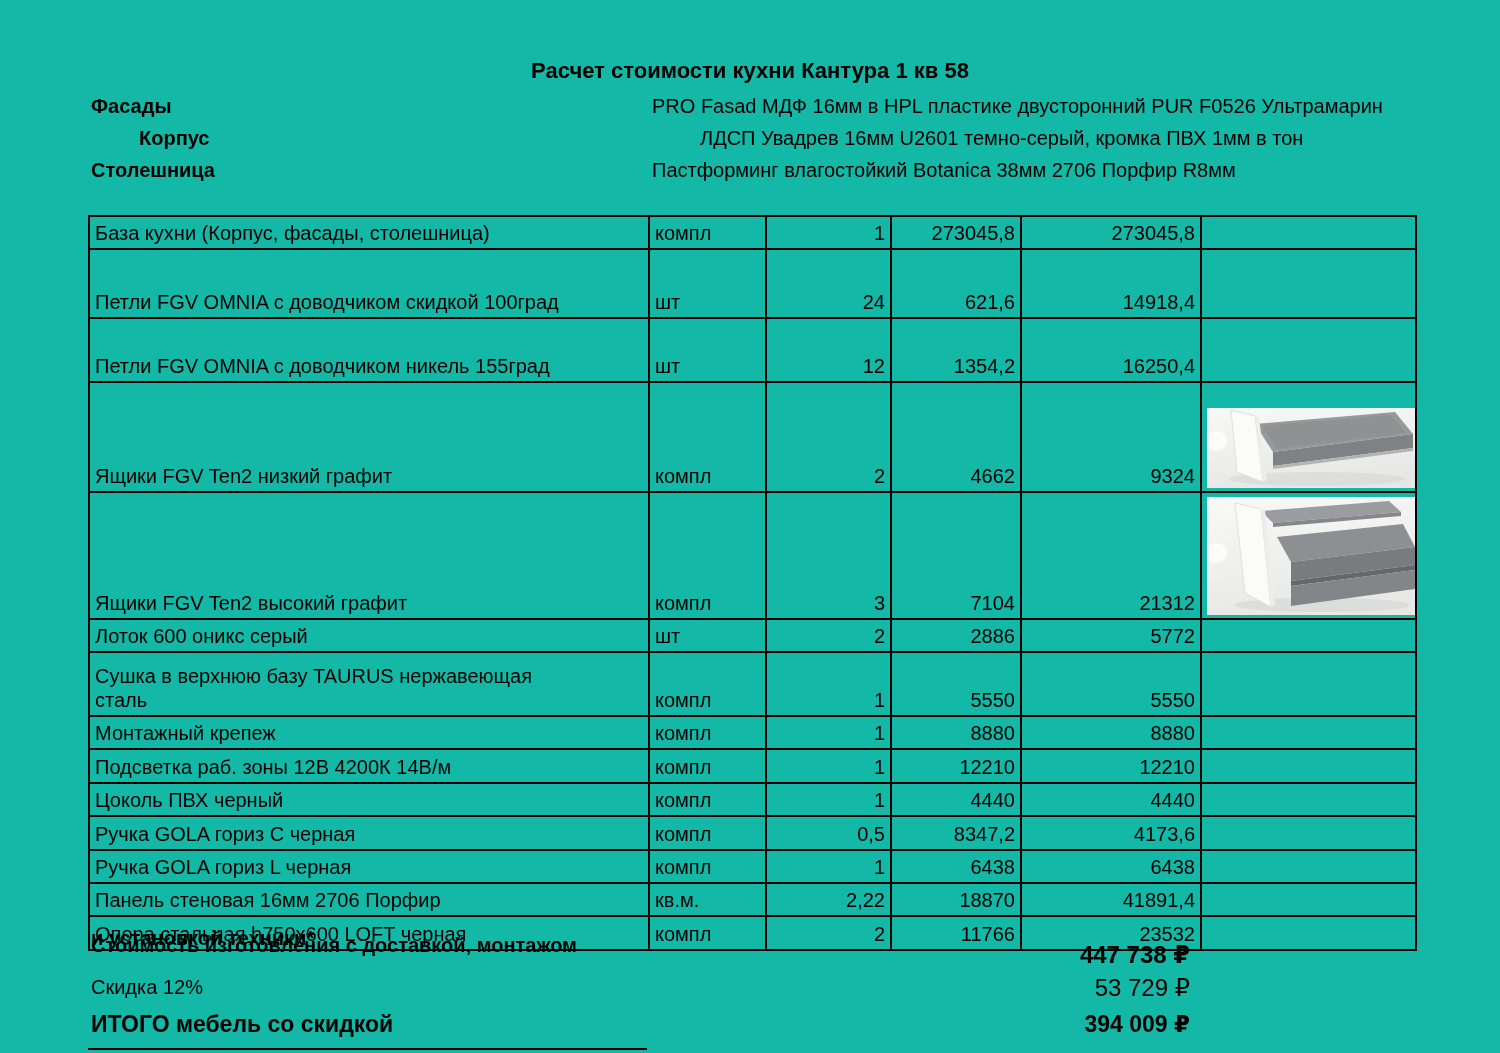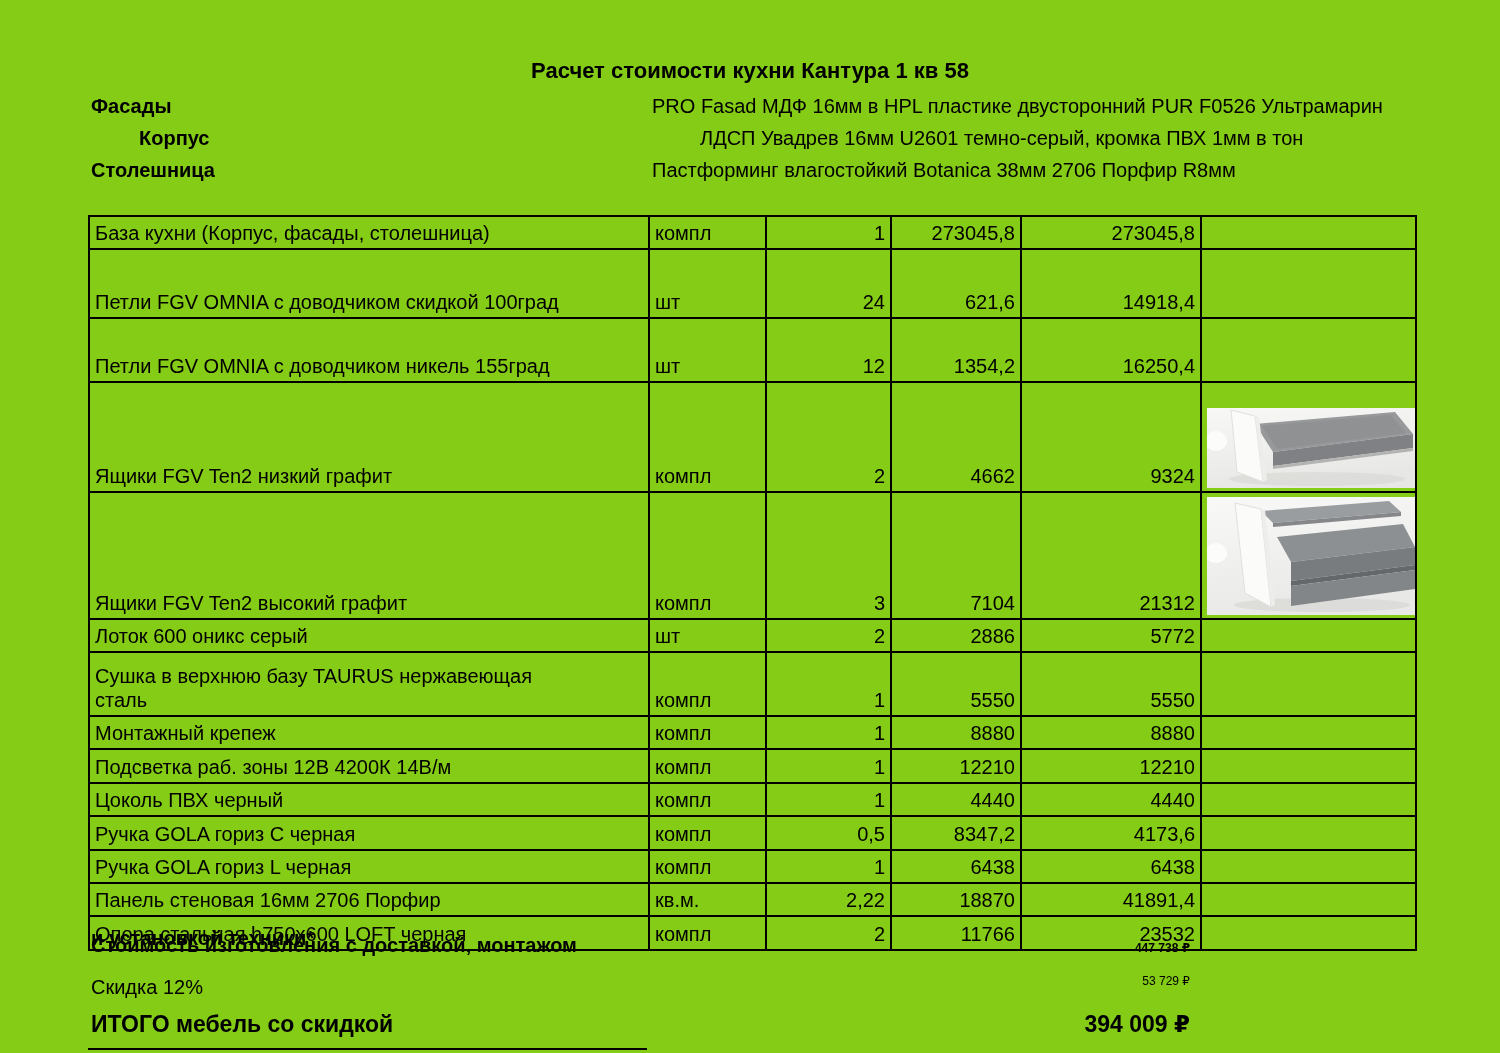--- a/index.html
+++ b/index.html
@@ -1,17 +1,17 @@
 <!DOCTYPE html>
 <html lang="ru"><head>
 <meta charset="utf-8">
 <style>
   html,body{margin:0;padding:0;background:#fff;}
   .sheet{
-    position:relative;width:1500px;height:1053px;background:#84cc16;
+    position:relative;width:1500px;height:1053px;background:#14b8a6;
     font-family:"Liberation Sans","DejaVu Sans",sans-serif;color:#000;
     overflow:hidden;
   }
   .title{
     position:absolute;top:58px;left:0;width:100%;text-align:center;
     font-size:22px;font-weight:bold;
   }
   .spec-label{position:absolute;left:91px;font-size:20px;font-weight:bold;white-space:nowrap;}
   .spec-value{position:absolute;left:652px;font-size:20px;white-space:nowrap;overflow:hidden;width:766px;height:27px;}
   .sl1,.sv1{top:95px;} .sl2,.sv2{top:127px;margin-left:48px;} .sl3,.sv3{top:159px;}
@@ -28,21 +28,21 @@
   col.c4{width:130px;} col.c5{width:180px;} col.c6{width:215px;}
   td.num{text-align:right;padding-right:7px;}
   td.name{white-space:pre-line;}
   td.photo{padding:0;vertical-align:bottom;}
   tr.h28 td{height:28px;} tr.h29 td{height:29px;} tr.h59 td{height:59px;}
   tr.h64 td{height:64px;} tr.h105 td{height:105px;} tr.h122 td{height:122px;}
   .drawer-svg{display:block;width:215px;}
 
   .f-line{position:absolute;left:91px;font-size:20px;line-height:26px;white-space:nowrap;}
   .f-bold{font-weight:bold;}
-  .f-val{position:absolute;left:900px;width:290px;text-align:right;font-size:12px;white-space:nowrap;}
+  .f-val{position:absolute;left:900px;width:290px;text-align:right;font-size:24px;white-space:nowrap;}
   .fl1{top:932px;} .fl2{top:925px;} .fv1{top:941px;}
   .fl3{top:974px;} .fv2{top:974px;}
   .fl4{top:1011px;font-size:23px;} .fv3{top:1011px;font-size:23px;}
   .bottom-rule{position:absolute;left:88px;top:1048px;width:559px;height:0;border-top:2px solid #000;}
 </style>
 </head>
 <body>
 
 <div class="sheet">
 

